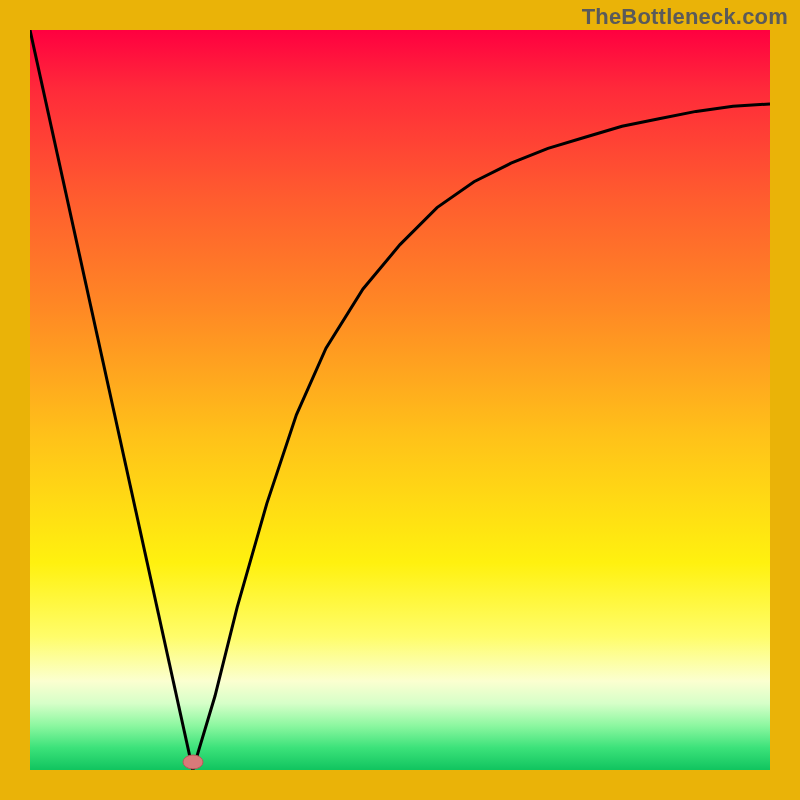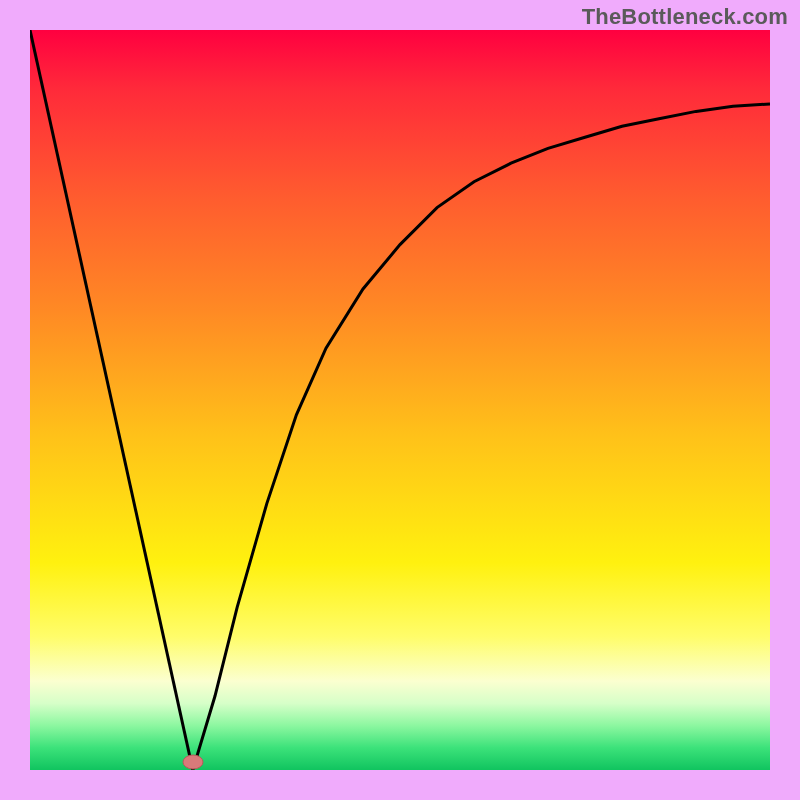--- a/index.html
+++ b/index.html
@@ -8,21 +8,21 @@
     width: 800px;
     height: 800px;
     overflow: hidden;
     background: #000;
     font-family: Arial, Helvetica, sans-serif;
   }
   .chart-container {
     position: relative;
     width: 800px;
     height: 800px;
-    background: #f0abfc;
+    background: #eab308;
   }
   .plot-area {
     position: absolute;
     left: 30px;
     top: 30px;
     width: 740px;
     height: 740px;
     background: linear-gradient(to bottom,
       #ff0040 0%,
       #ff2a3a 8%,

